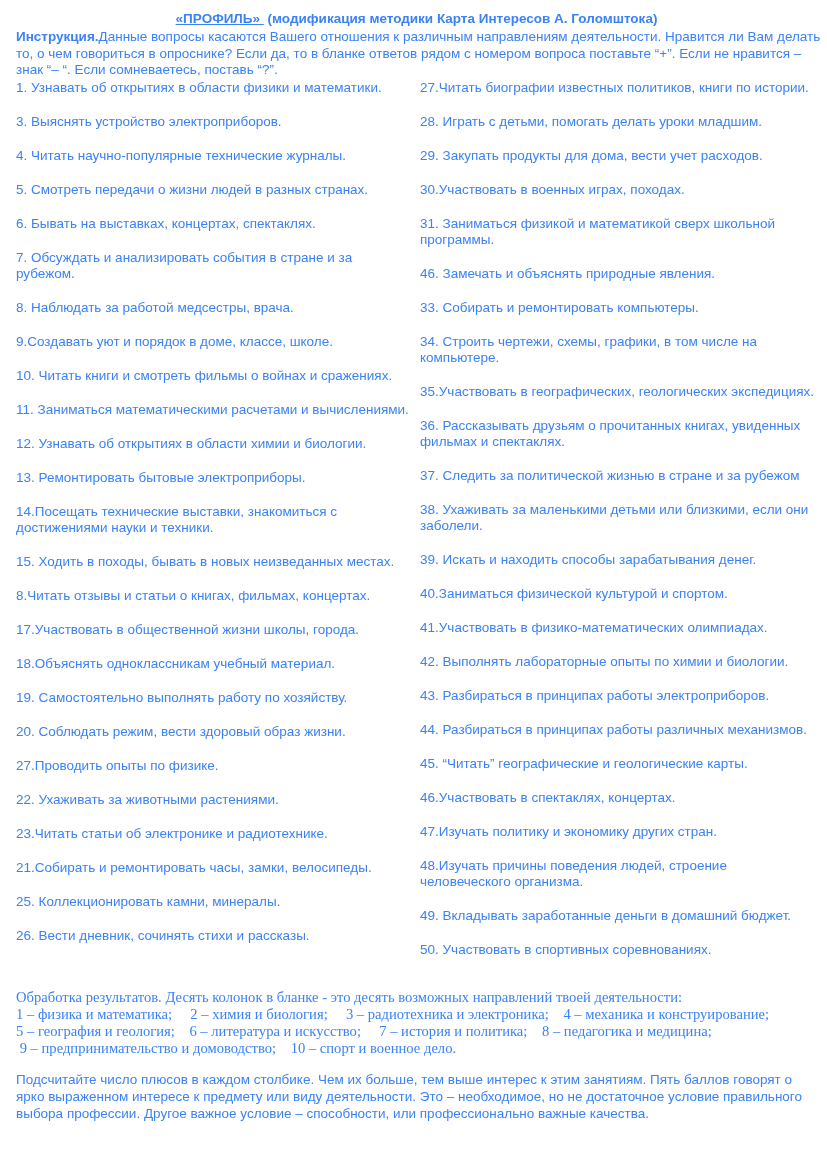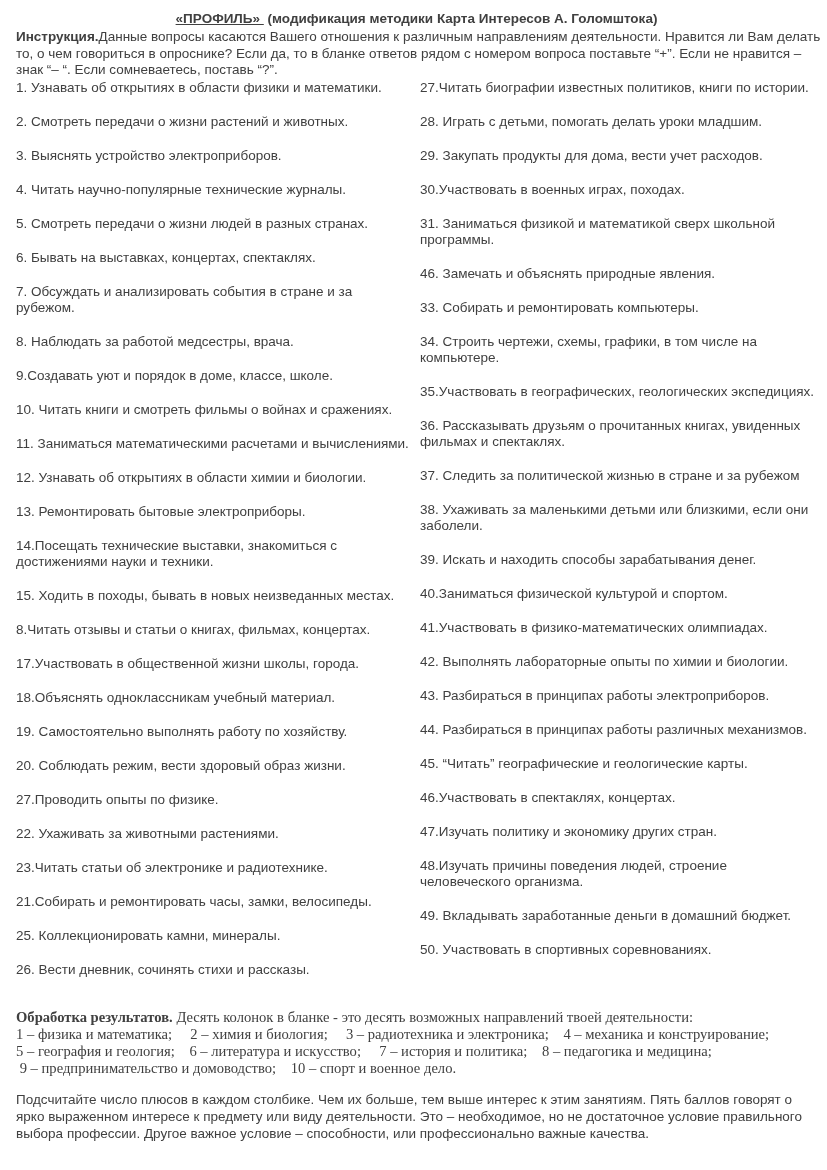--- a/index.html
+++ b/index.html
@@ -3,21 +3,21 @@
 <meta charset="utf-8">
 <style>
   html, body { margin: 0; padding: 0; background: #ffffff; }
   .page {
     position: relative;
     width: 827px;
     height: 1170px;
     box-sizing: border-box;
     padding: 8px 10px 0 16px;
     background: #ffffff;
-    color: #404040;
+    color: #3b82f6;
     font-family: "Liberation Sans", sans-serif;
     overflow: hidden;
   }
   .title {
     text-align: center;
     font-size: 13.5px;
     font-weight: bold;
     line-height: 17px;
     margin: 2px 0 0 0;
   }
@@ -41,21 +41,21 @@
     line-height: 16px;
     white-space: pre-line;
   }
   .results {
     margin-top: 13px;
     font-family: "Liberation Serif", serif;
     font-size: 14.6px;
     line-height: 17px;
   }
   .results p { margin: 0; white-space: pre-wrap; }
-  .results b { font-weight: bold; }
+  .results b { font-weight: normal; }
   .footer-note {
     margin: 14px 0 0 0;
     font-size: 13.5px;
     line-height: 17px;
     width: 806px;
   }
 </style>
 </head>
 <body>
 
@@ -65,21 +65,20 @@
     <span class="u">«ПРОФИЛЬ»&nbsp;</span><span> (модификация методики Карта Интересов А. Голомштока)</span>
   </div>
 
   <p class="instruction">
     <b>Инструкция.</b><span>Данные вопросы касаются Вашего отношения к различным направлениям деятельности. Нравится ли Вам делать то, о чем говориться в опроснике? Если да, то в бланке ответов рядом с номером вопроса поставьте “+”. Если не нравится – знак “– “. Если сомневаетесь, поставь “?”.</span>
   </p>
 
   <div class="columns">
     <div class="col-left">
         <p class="q-item">1. Узнавать об открытиях в области физики и математики.</p>
-        <p class="q-item">2. Смотреть передачи о жизни растений и животных.</p>
         <p class="q-item">3. Выяснять устройство электроприборов.</p>
         <p class="q-item">4. Читать научно-популярные технические журналы.</p>
         <p class="q-item">5. Смотреть передачи о жизни людей в разных странах.</p>
         <p class="q-item">6. Бывать на выставках, концертах, спектаклях.</p>
         <p class="q-item">7. Обсуждать и анализировать события в стране и за
 рубежом.</p>
         <p class="q-item">8. Наблюдать за работой медсестры, врача.</p>
         <p class="q-item">9.Создавать уют и порядок в доме, классе, школе.</p>
         <p class="q-item">10. Читать книги и смотреть фильмы о войнах и сражениях.</p>
         <p class="q-item">11. Заниматься математическими расчетами и вычислениями.</p>

